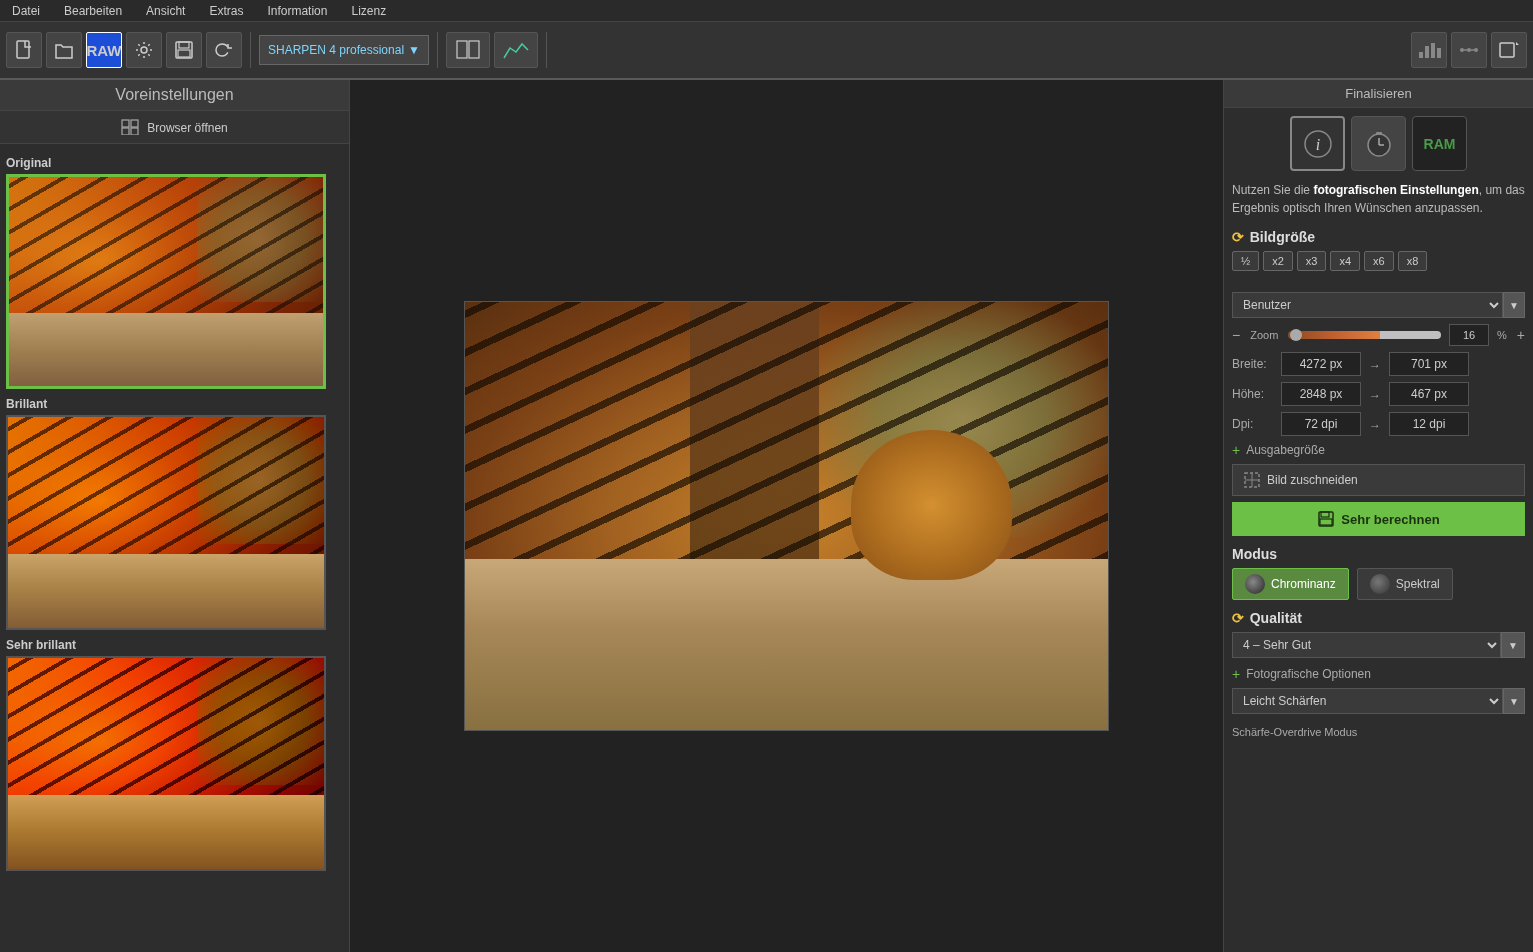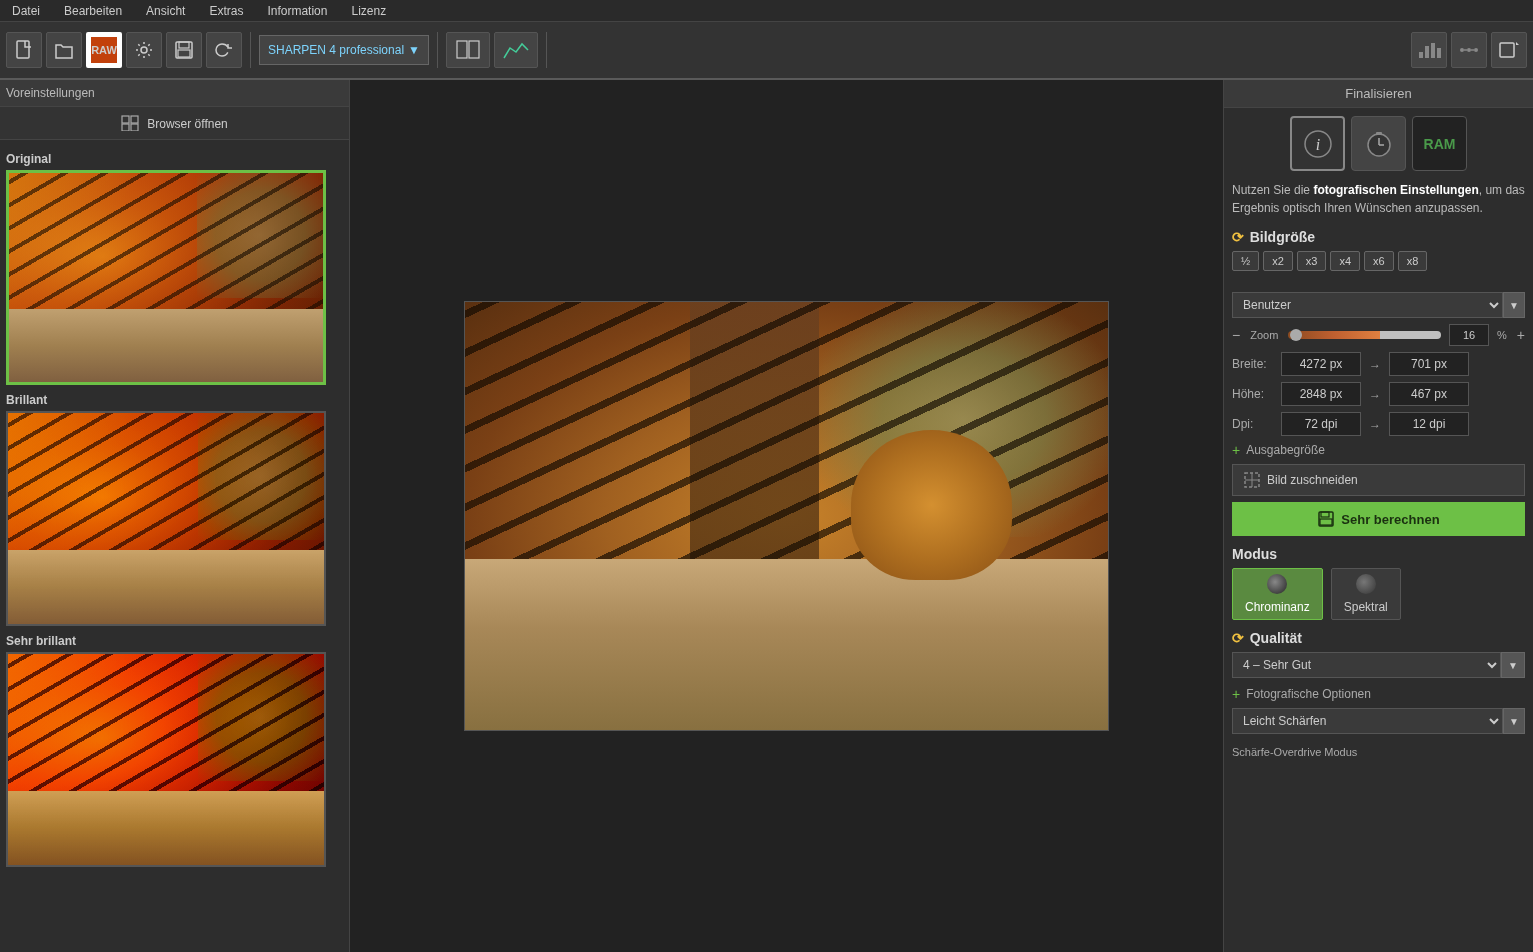--- a/index.html
+++ b/index.html
@@ -86,23 +86,23 @@
     .left-panel {
       width: 350px;
       background: #2d2d2d;
       border-right: 1px solid #444;
       display: flex;
       flex-direction: column;
       flex-shrink: 0;
     }
     .panel-header {
       background: #3a3a3a;
-      text-align: left;
+      text-align: center;
       padding: 6px;
-      font-size: 12px;
+      font-size: 16px;
       color: #bbb;
       border-bottom: 1px solid #444;
     }
     .browser-btn {
       display: flex;
       align-items: flex-end;
       justify-content: center;
       gap: 6px;
       padding: 8px;
       background: #333;
@@ -486,21 +486,20 @@
       display: flex;
       align-items: center;
       gap: 6px;
       padding: 5px 12px;
       background: #3a3a3a;
       border: 1px solid #555;
       color: #ccc;
       cursor: pointer;
       font-size: 12px;
       border-radius: 2px;
-      flex-direction: column;
     }
     .modus-btn.active {
       background: #5a8a40;
       border-color: #6dc046;
       color: #fff;
     }
     .modus-icon {
       width: 20px;
       height: 20px;
       border-radius: 50%;
@@ -582,21 +581,21 @@
     <svg width="20" height="20" viewBox="0 0 20 20">
         <rect x="3" y="1" width="12" height="17" rx="1" fill="none" stroke="#ccc" stroke-width="1.5"></rect>
         <polyline points="11,1 11,7 17,7" fill="none" stroke="#ccc" stroke-width="1.5"></polyline>
       </svg>
   </div>
   <div class="toolbar-btn" title="Open">
     <svg width="20" height="20" viewBox="0 0 20 20">
         <path d="M2 5h5l2 2h9v11H2z" fill="none" stroke="#ccc" stroke-width="1.5"></path>
       </svg>
   </div>
-  <div class="toolbar-btn" style="font-size:11px; font-weight:bold; color:#ccc; background:#c2410c; border:5px solid #ffffff; width:36px;">RAW</div>
+  <div class="toolbar-btn" style="font-size:15px; font-weight:bold; color:#ccc; background:#1d4ed8; border:1px solid #ffffff; width:36px;">RAW</div>
   <div class="toolbar-btn">
     <svg width="20" height="20" viewBox="0 0 20 20">
         <circle cx="10" cy="10" r="3" fill="none" stroke="#ccc" stroke-width="1.5"></circle>
         <path d="M10 2v2M10 16v2M2 10h2M16 10h2M4.3 4.3l1.4 1.4M14.3 14.3l1.4 1.4M4.3 15.7l1.4-1.4M14.3 5.7l1.4-1.4" stroke="#ccc" stroke-width="1.5"></path>
       </svg>
   </div>
   <div class="toolbar-btn">
     <svg width="20" height="20" viewBox="0 0 20 20">
         <rect x="2" y="2" width="16" height="16" rx="1" fill="none" stroke="#ccc" stroke-width="1.5"></rect>
         <rect x="5" y="2" width="10" height="6" fill="none" stroke="#ccc" stroke-width="1.2"></rect>

